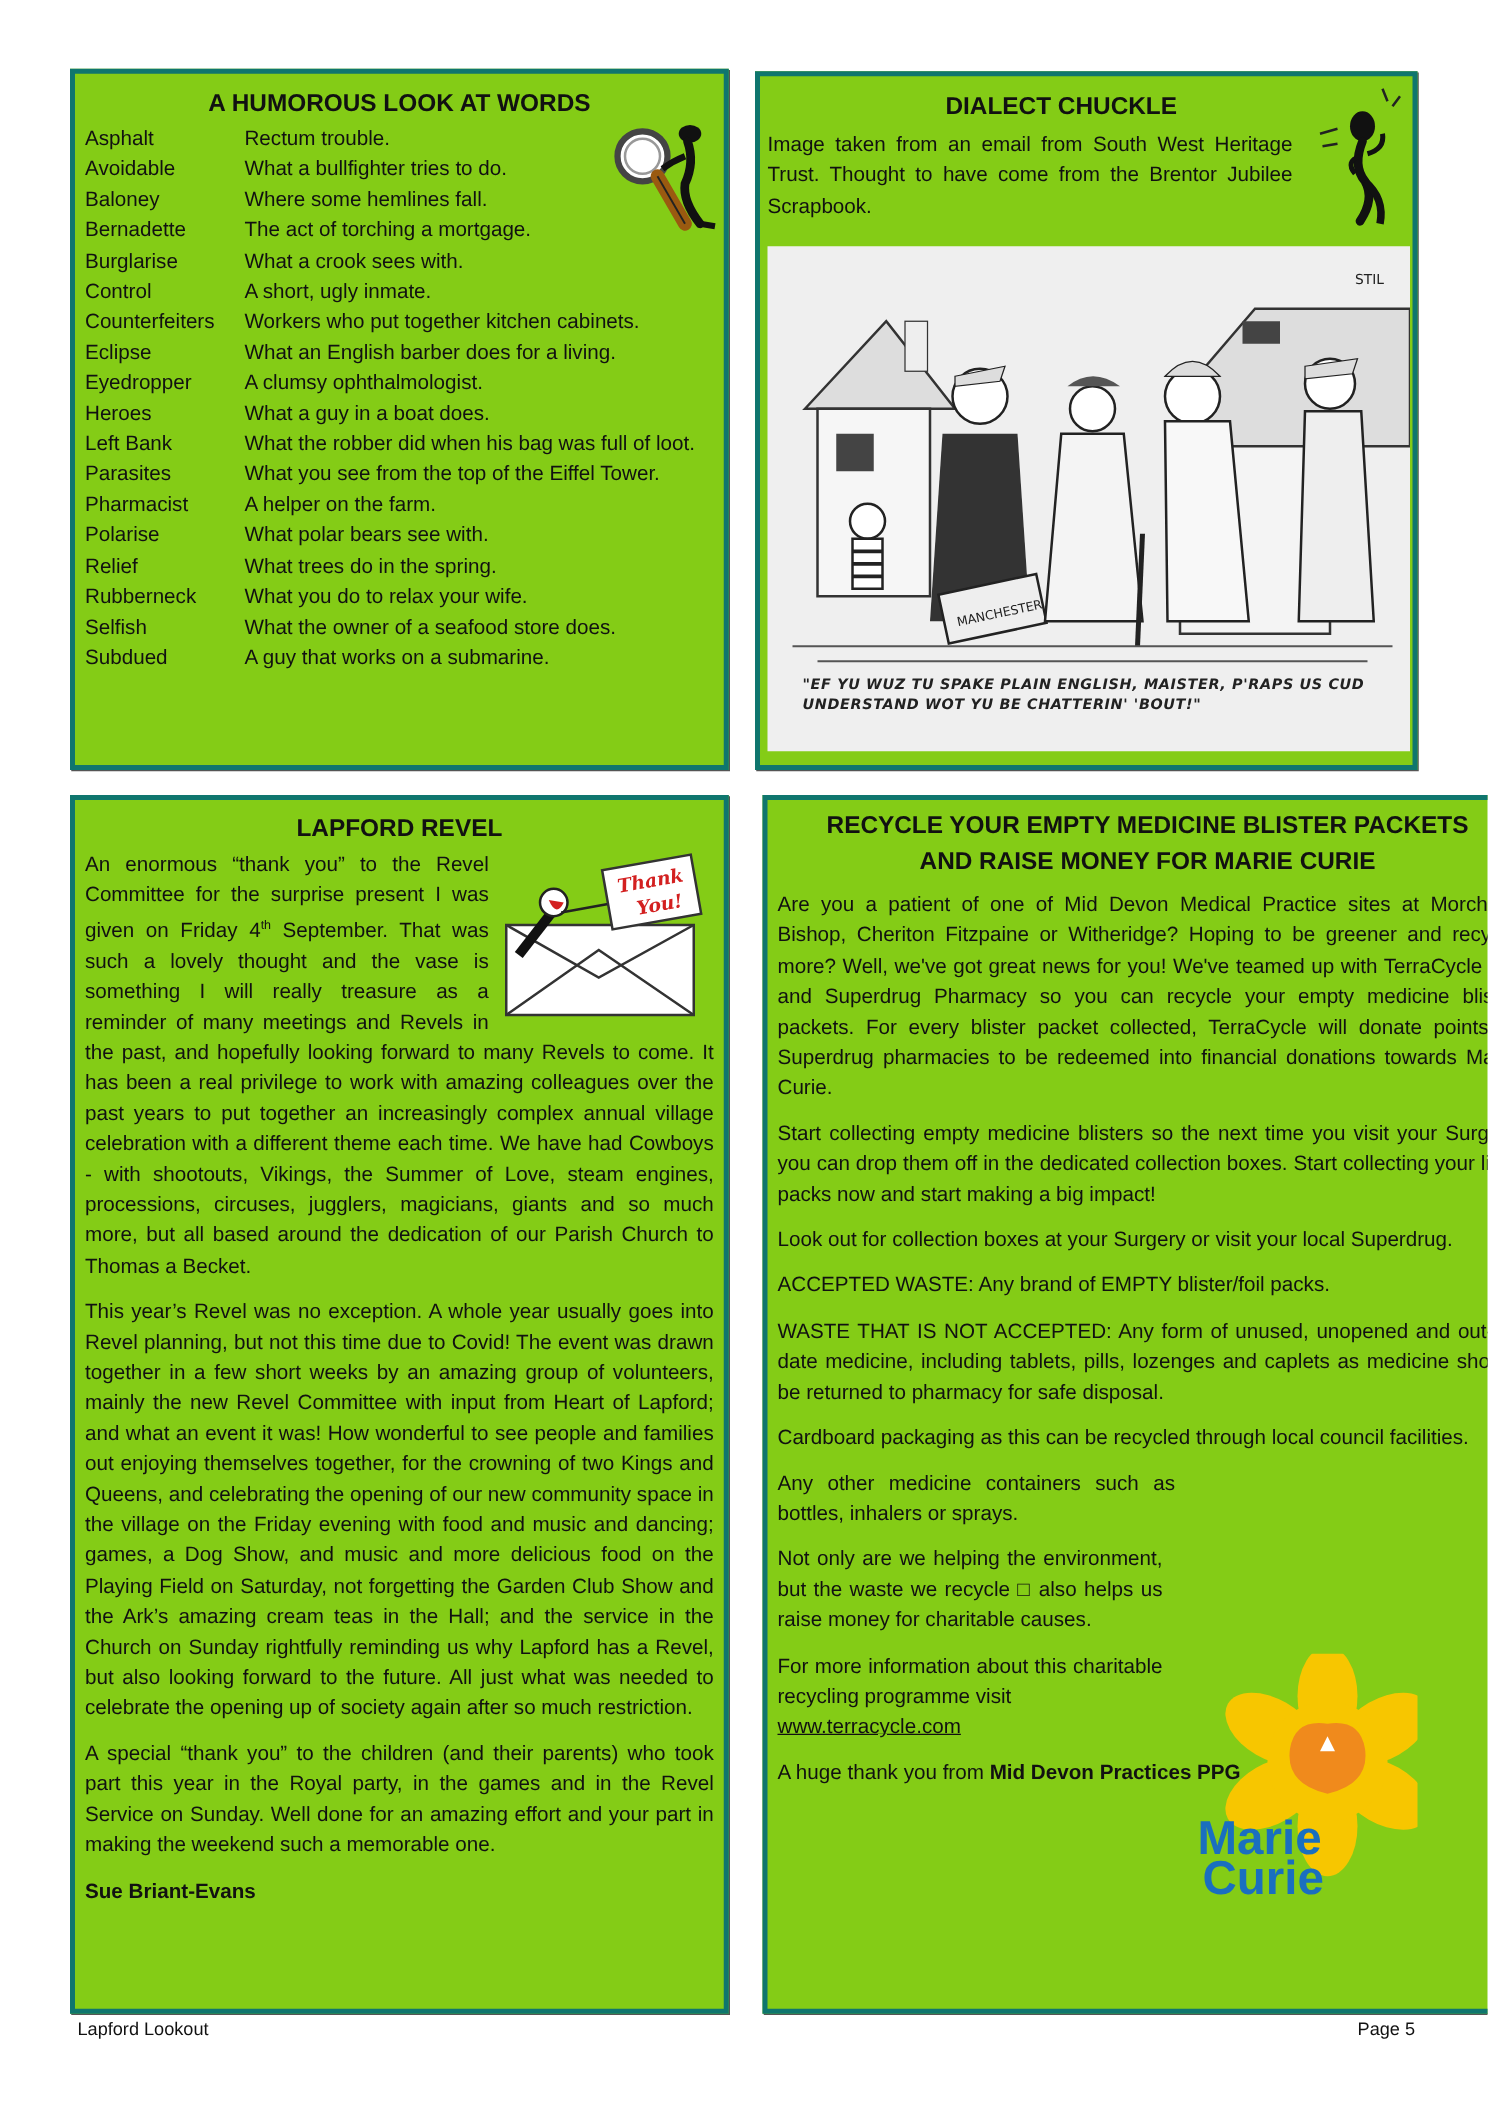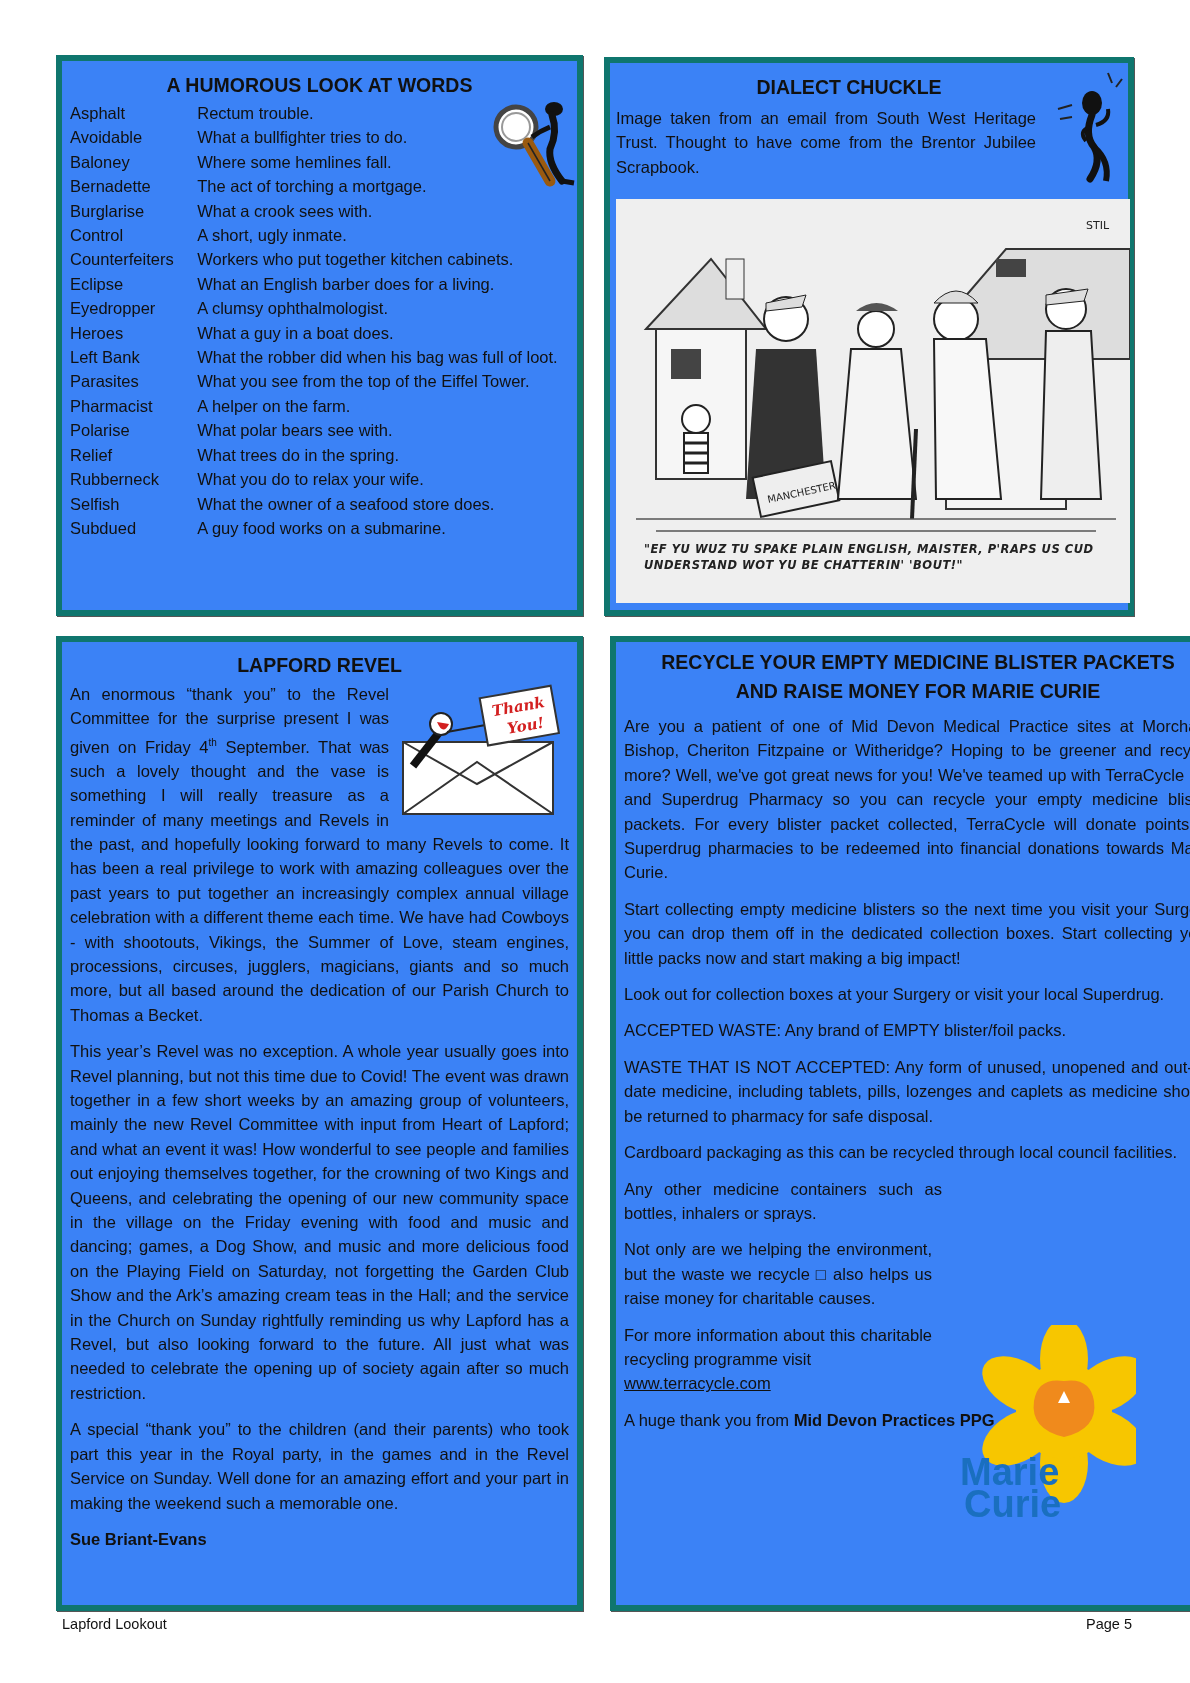--- a/index.html
+++ b/index.html
@@ -1,17 +1,17 @@
 <!DOCTYPE html>
 <html><head>
 <meta charset="utf-8">
 <style>
   html, body { margin:0; padding:0; background:#fff; }
   body { width:1190px; height:1683px; position:relative; font-family:"Liberation Sans", sans-serif; color:#111; overflow:hidden; }
-  .box { position:absolute; border:6px solid #0f766e; box-shadow:1px 1px 0 #555; background:#3b82f6; box-sizing:border-box; }
+  .box { position:absolute; border:4px solid #0f766e; box-shadow:1px 1px 0 #555; background:#84cc16; box-sizing:border-box; }
   .title { font-weight:bold; text-align:center; font-size:19.5px; line-height:26px; margin:0; }
   .txt { font-size:16.5px; line-height:24.4px; }
   .just { text-align:justify; }
   p { margin:0 0 12px 0; }
 
   
   #box-words { left:56px; top:55px; width:527px; height:561px; padding:11px 8px 0 8px; }
   #box-words .title { margin-bottom:3px; }
   .words-table { border-collapse:collapse; }
   .words-table td { padding:0; vertical-align:top; font-size:16.5px; line-height:24.4px; }
@@ -124,21 +124,21 @@
         <tr>
           <td class="term">Rubberneck</td>
           <td class="def">What you do to relax your wife.</td>
         </tr>
         <tr>
           <td class="term">Selfish</td>
           <td class="def">What the owner of a seafood store does.</td>
         </tr>
         <tr>
           <td class="term">Subdued</td>
-          <td class="def">A guy food works on a submarine.</td>
+          <td class="def">A guy that works on a submarine.</td>
         </tr>
       </tbody>
   </table>
 </div>
 
 <div class="box" id="box-dialect">
   <h2 class="title">DIALECT CHUCKLE</h2>
   <div id="dialect-text" class="txt just">Image taken from an email from South West Heritage Trust.  Thought to have come from the Brentor Jubilee Scrapbook.</div>
   <svg class="icon-svg" style="left:440px;top:6px;" width="80" height="120" viewBox="0 0 80 120">
     <path d="M8 40 L22 36 M10 50 L22 48" stroke="#222" stroke-width="2"></path>

